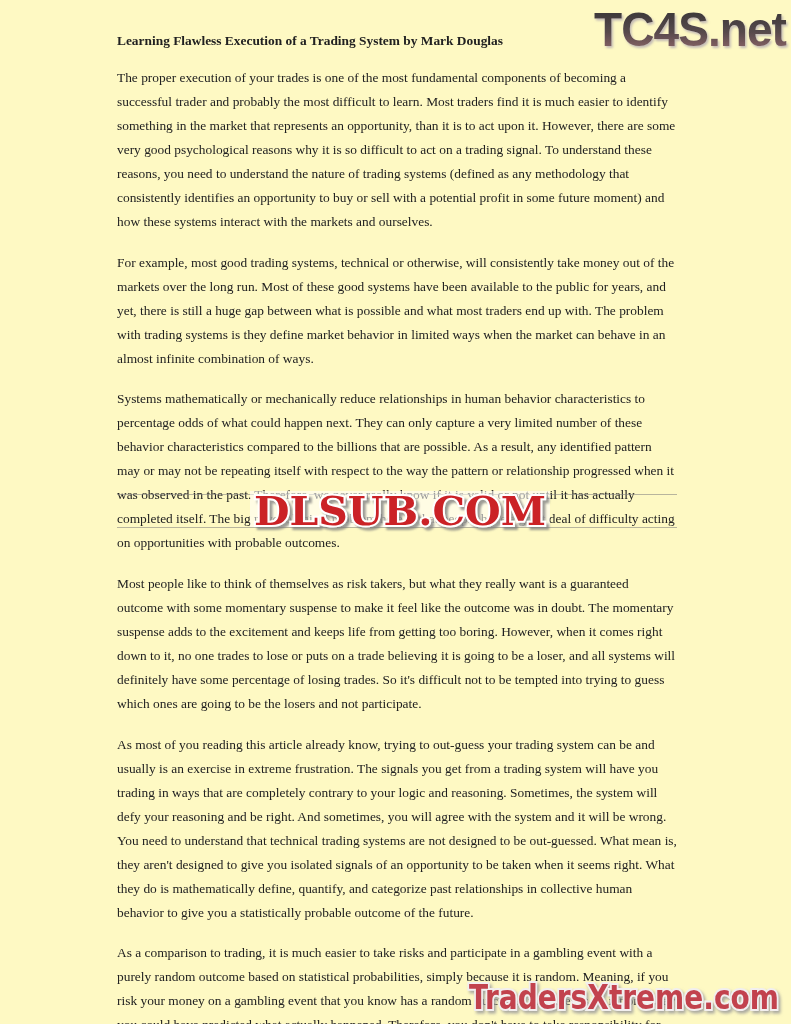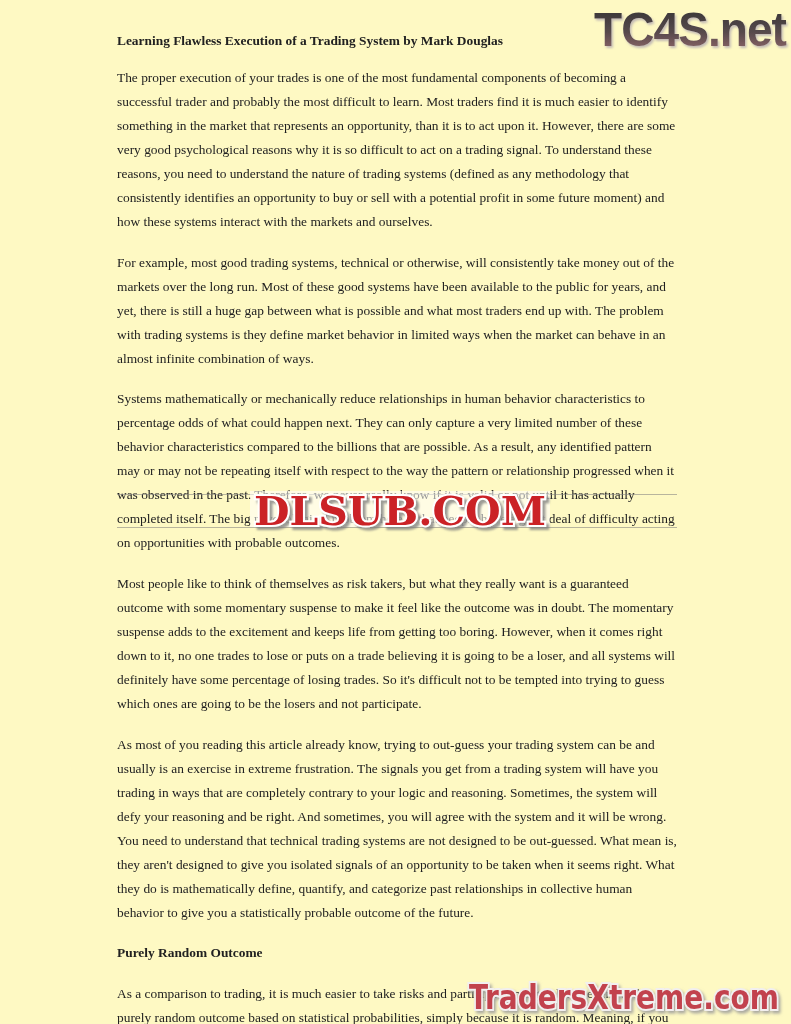--- a/index.html
+++ b/index.html
@@ -49,21 +49,20 @@
     </svg>
   </div>
 
   <div class="doc">
     <div class="doc-title">Learning Flawless Execution of a Trading System by Mark Douglas</div>
     <p>The proper execution of your trades is one of the most fundamental components of becoming a successful trader and probably the most difficult to learn. Most traders find it is much easier to identify something in the market that represents an opportunity, than it is to act upon it. However, there are some very good psychological reasons why it is so difficult to act on a trading signal. To understand these reasons, you need to understand the nature of trading systems (defined as any methodology that consistently identifies an opportunity to buy or sell with a potential profit in some future moment) and how these systems interact with the markets and ourselves.</p>
     <p>For example, most good trading systems, technical or otherwise, will consistently take money out of the markets over the long run. Most of these good systems have been available to the public for years, and yet, there is still a huge gap between what is possible and what most traders end up with. The problem with trading systems is they define market behavior in limited ways when the market can behave in an almost infinite combination of ways.</p>
     <p>Systems mathematically or mechanically reduce relationships in human behavior characteristics to percentage odds of what could happen next. They can only capture a very limited number of these behavior characteristics compared to the billions that are possible. As a result, any identified pattern may or may not be repeating itself with respect to the way the pattern or relationship progressed when it was observed in the past. Therefore, we never really know if it is valid or not until it has actually completed itself. The big psychological problem here is that people have a great deal of difficulty acting on opportunities with probable outcomes.</p>
     <p>Most people like to think of themselves as risk takers, but what they really want is a guaranteed outcome with some momentary suspense to make it feel like the outcome was in doubt. The momentary suspense adds to the excitement and keeps life from getting too boring. However, when it comes right down to it, no one trades to lose or puts on a trade believing it is going to be a loser, and all systems will definitely have some percentage of losing trades. So it's difficult not to be tempted into trying to guess which ones are going to be the losers and not participate.</p>
     <p>As most of you reading this article already know, trying to out-guess your trading system can be and usually is an exercise in extreme frustration. The signals you get from a trading system will have you trading in ways that are completely contrary to your logic and reasoning. Sometimes, the system will defy your reasoning and be right. And sometimes, you will agree with the system and it will be wrong. You need to understand that technical trading systems are not designed to be out-guessed. What mean is, they aren't designed to give you isolated signals of an opportunity to be taken when it seems right. What they do is mathematically define, quantify, and categorize past relationships in collective human behavior to give you a statistically probable outcome of the future.</p>
-    <h2>Purely Random Outcome</h2>
     <p>As a comparison to trading, it is much easier to take risks and participate in a gambling event with a purely random outcome based on statistical probabilities, simply because it is random. Meaning, if you risk your money on a gambling event that you know has a random outcome, then there's no rational way you could have predicted what actually happened. Therefore, you don't have to take responsibility for the outcome if it isn't positive.</p>
   </div>
 
   <div class="wm-rule top"></div>
   <div class="wm-rule bottom"></div>
   <div class="wm-panel"></div>
 
   <div class="logo-dlsub">
     <svg width="340" height="58" viewBox="0 0 340 58">
       <defs>

